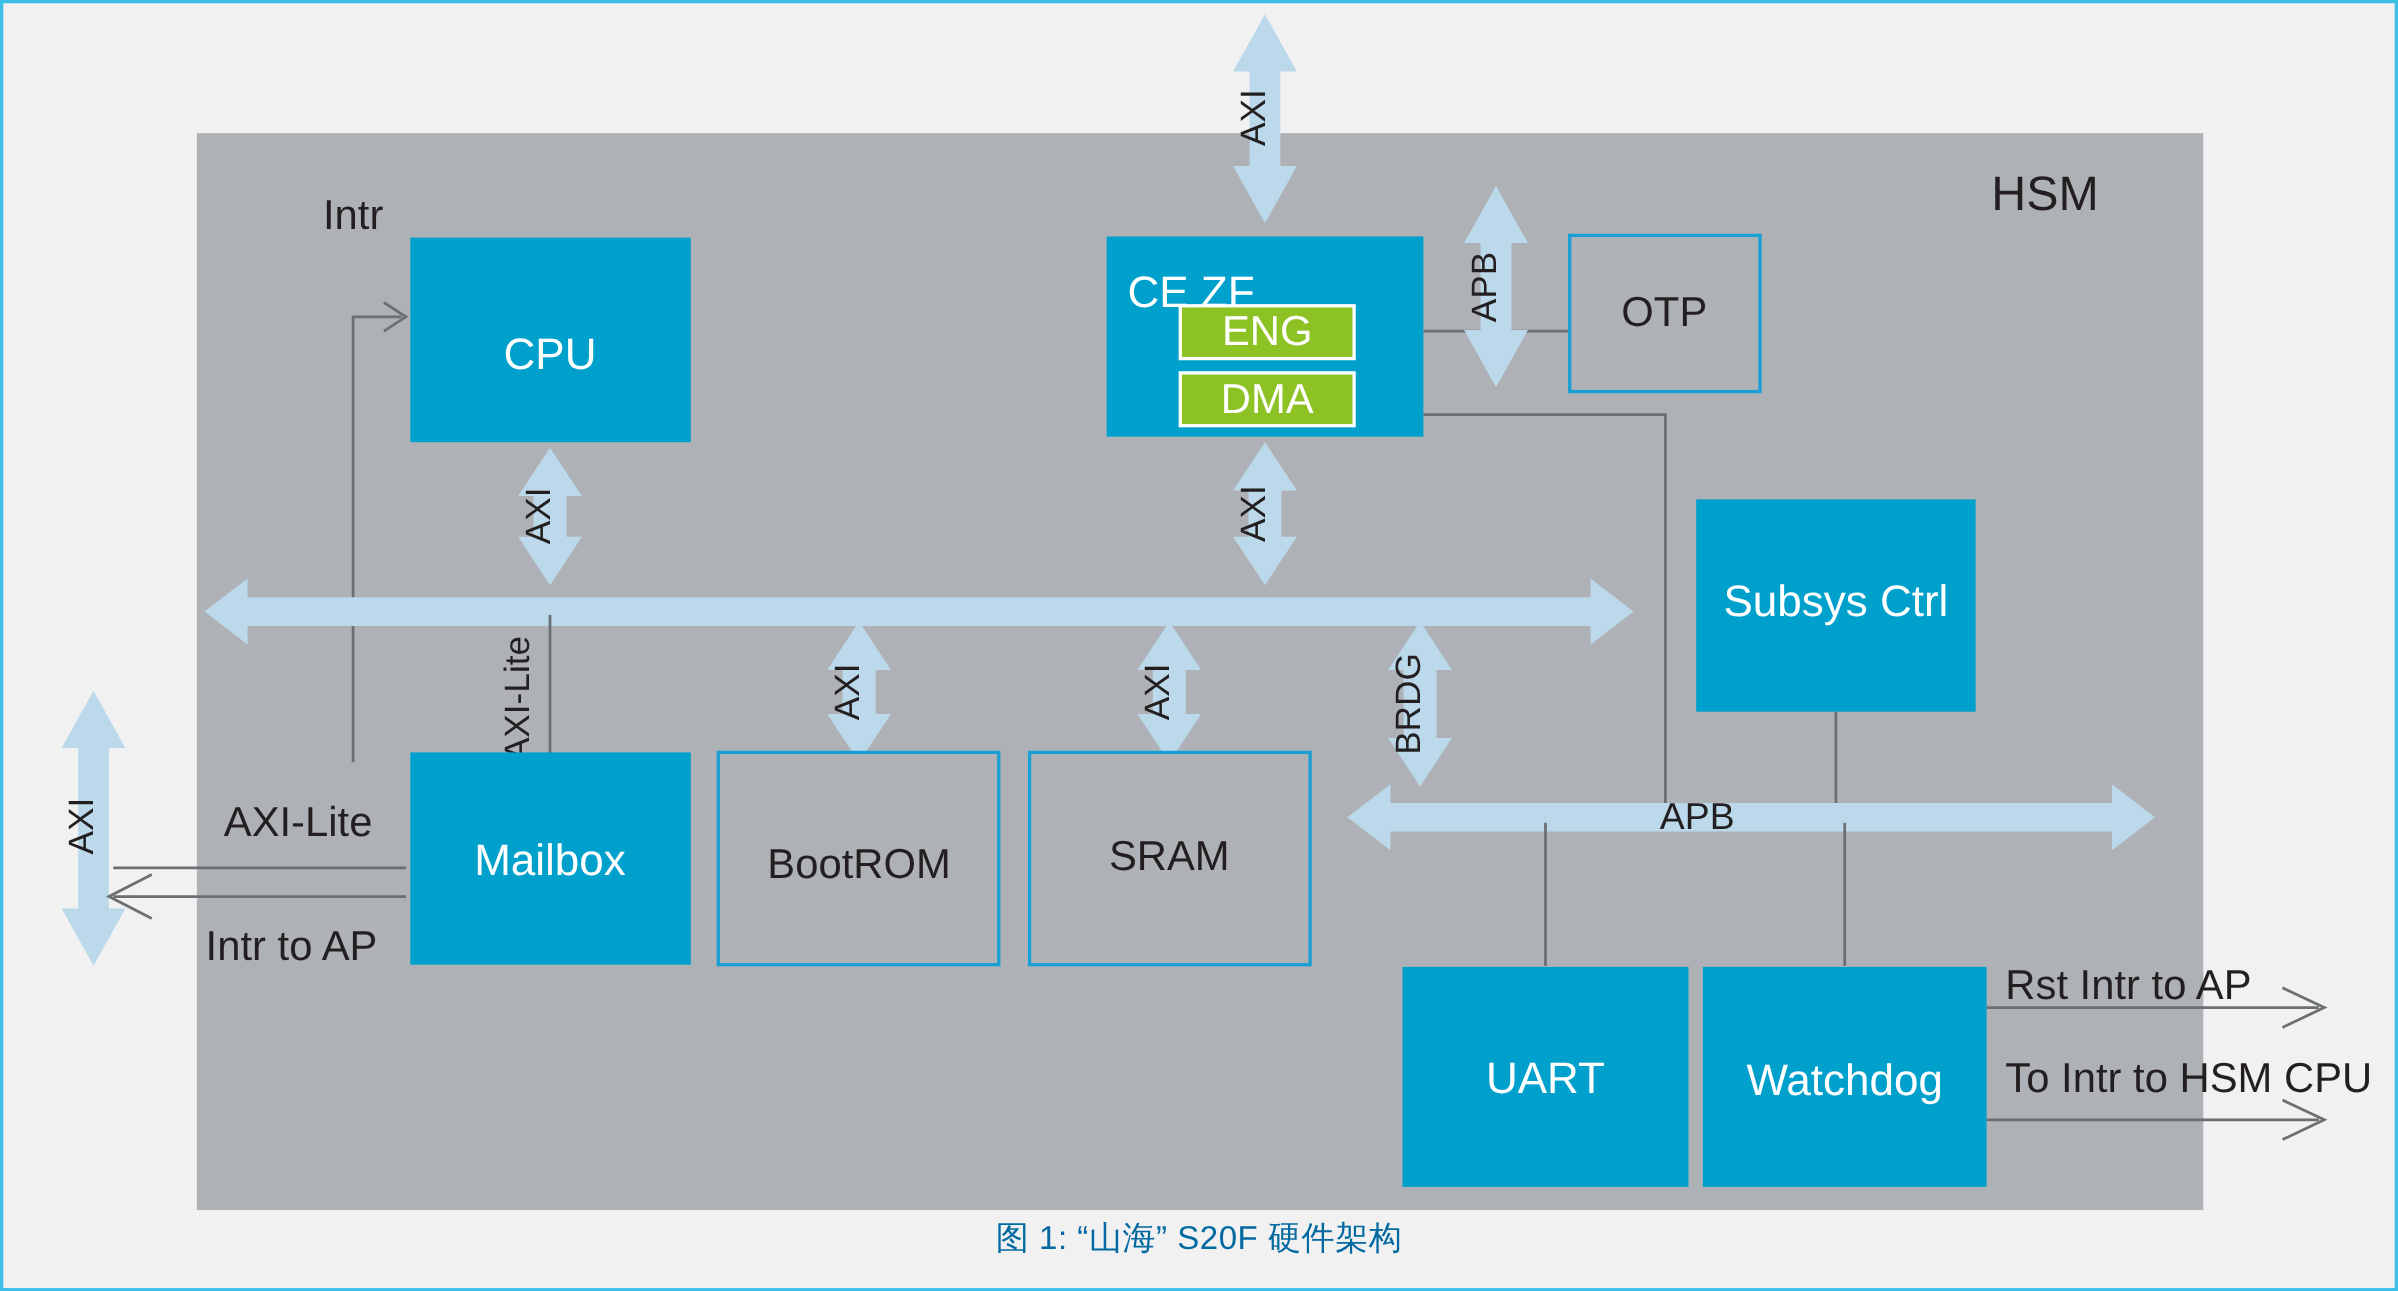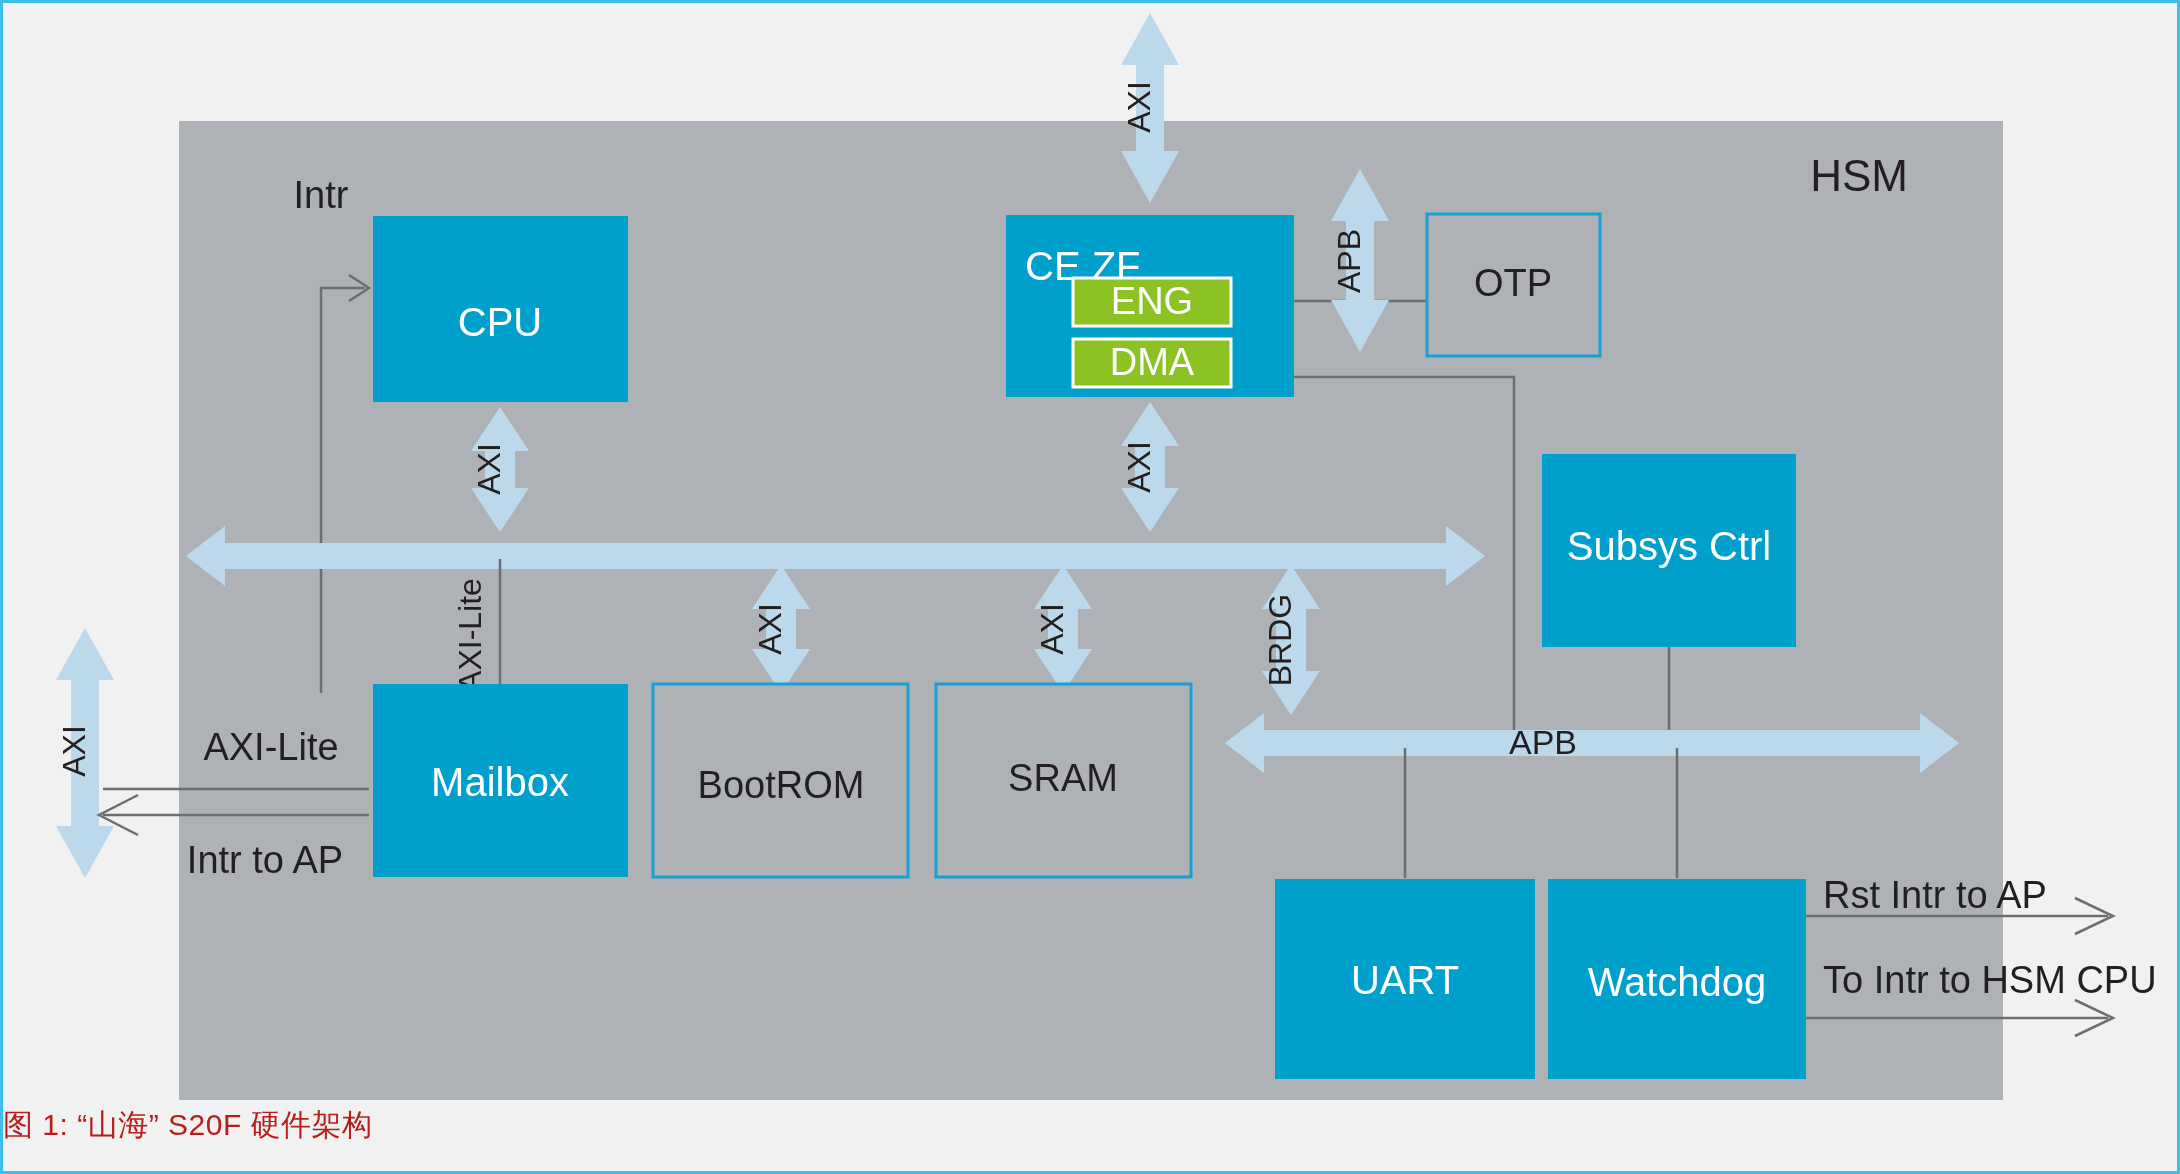--- a/index.html
+++ b/index.html
@@ -62,22 +62,22 @@
   .lbl-vert {
     fill: #231f20;
     font-family: "Liberation Sans", "DejaVu Sans", sans-serif;
     font-size: 32px;
   }
   .caption {
     position: absolute;
     left: 0;
     right: 0;
     top: 1102px;
-    text-align: left;
-    color: #b91c1c;
+    text-align: center;
+    color: #0369a1;
     font-family: "Liberation Sans", "DejaVu Sans", sans-serif;
     font-size: 30px;
     letter-spacing: 0.5px;
   }
 </style>
 </head>
 <body>
 
 <div id="stage">
 

